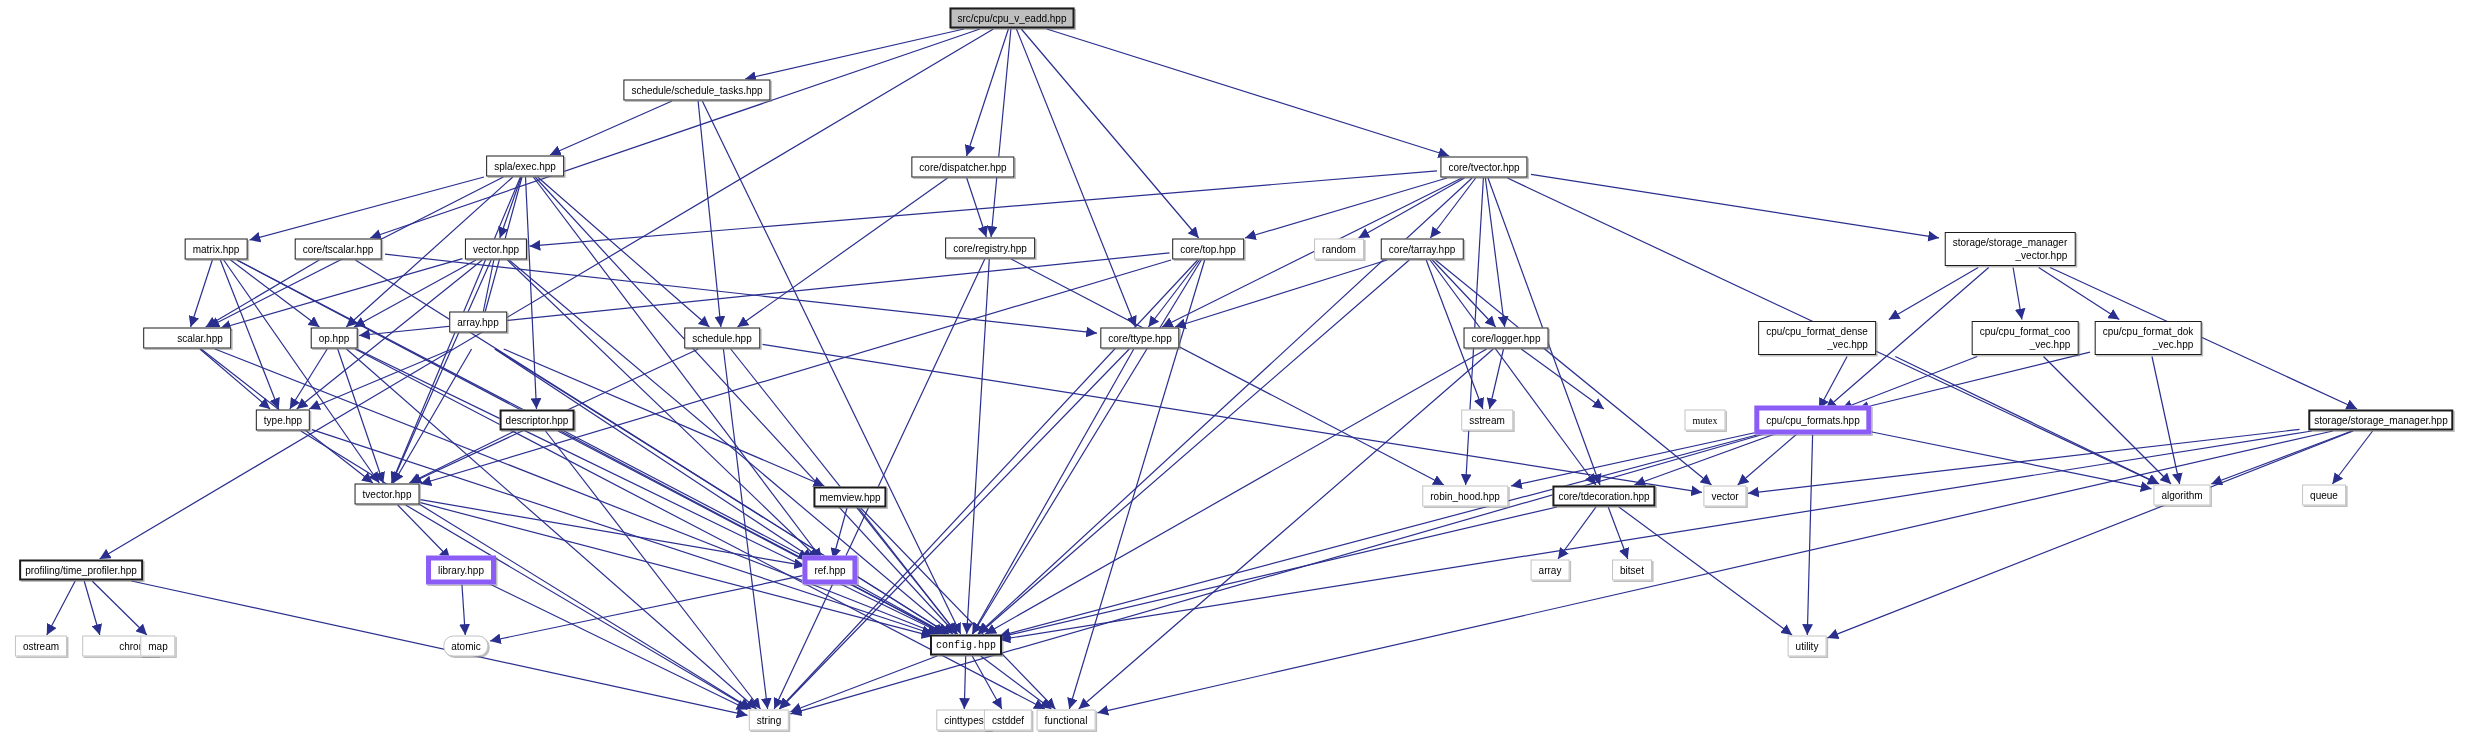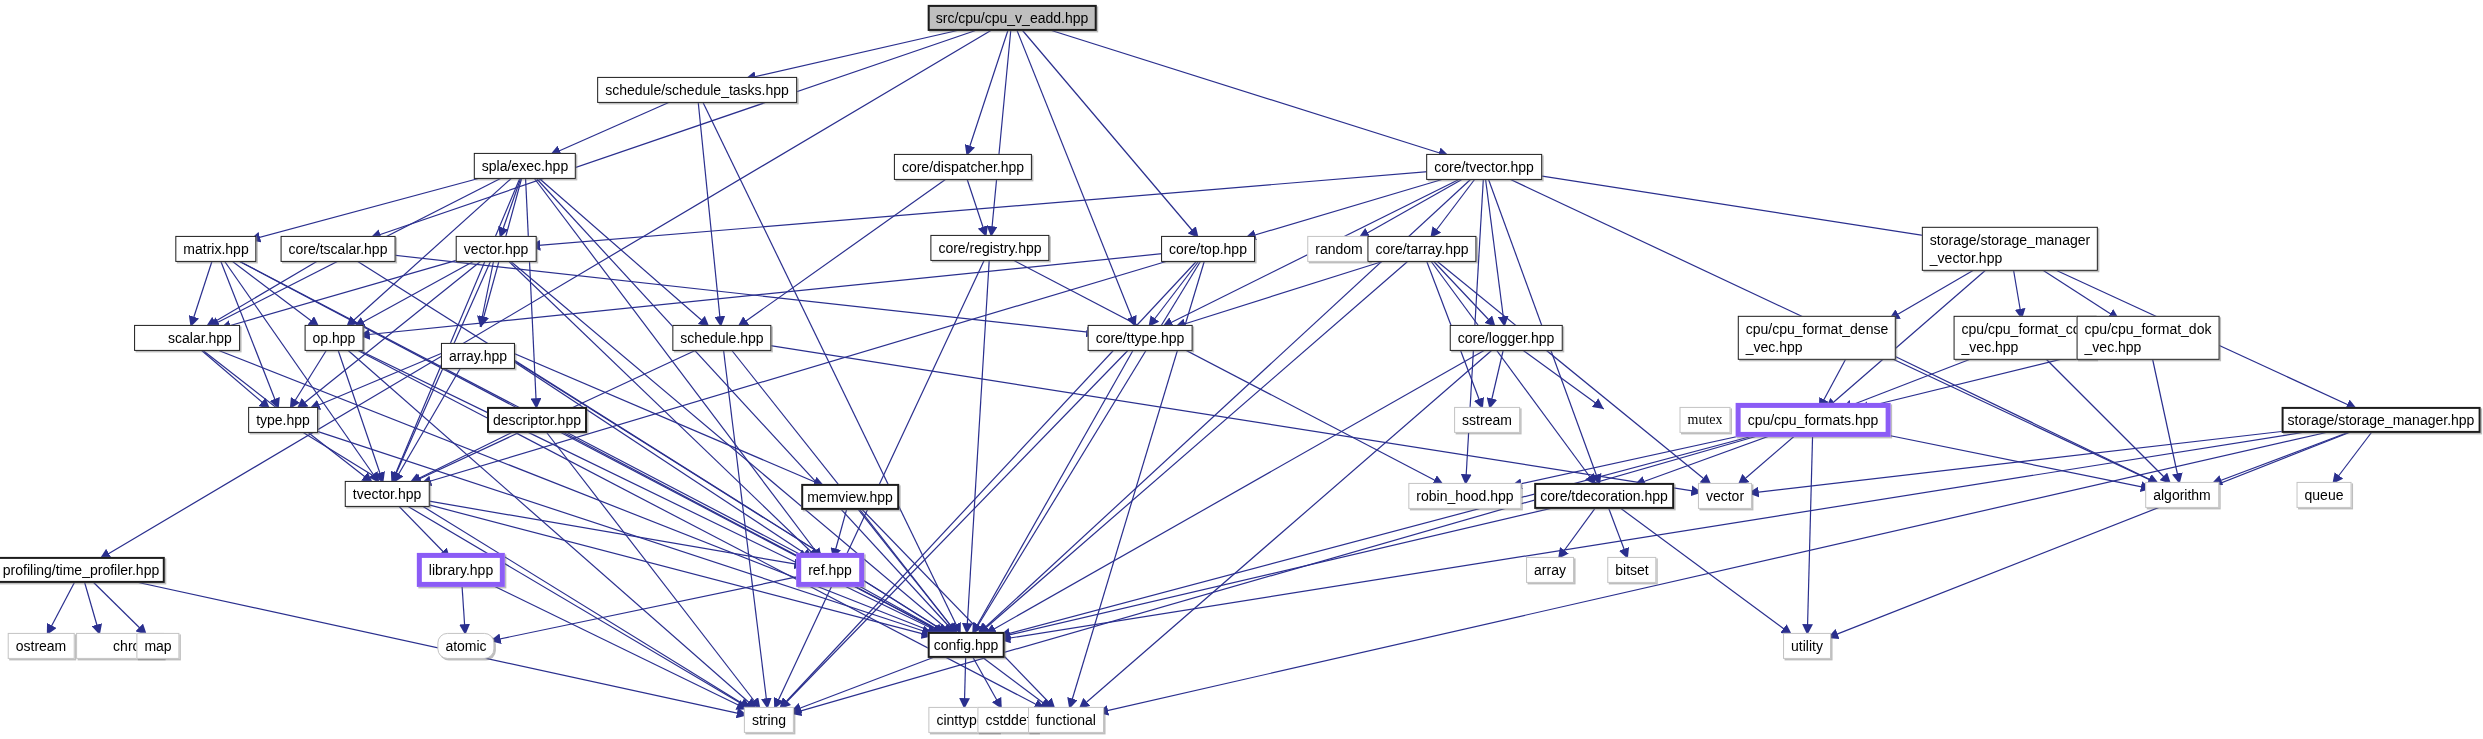--- a/index.html
+++ b/index.html
@@ -12,25 +12,25 @@
     overflow: hidden;
   }
   #edges { position: absolute; left: 0; top: 0; z-index: 1; }
   .node {
     position: absolute;
     z-index: 2;
     transform: translate(-50%, -50%);
     background: #ffffff;
     border: 1px solid #1c1c1c;
     color: #000000;
-    font-size: 14px;
+    font-size: 10px;
     line-height: 1.3;
     padding: 3px 7px;
     white-space: pre-line;
-    text-align: left;
+    text-align: right;
     box-shadow: 1.5px 1.5px 0 rgba(110,110,110,0.45);
   }
   .node.std  { border-color: #c3c3c3; }
   .node.red  { border: 5px solid #8b5cf6; }
   .node.bold { border-width: 2px; padding: 2px 4px; }
   .node.root { background: #bfbfbf; border-width: 2px; padding: 2px 6px; }
 </style>
 </head>
 <body>
 
@@ -191,21 +191,21 @@
     <div class="node hpp" style="left: 338px; top: 249px;">core/tscalar.hpp</div>
     <div class="node hpp" style="left: 496px; top: 249px;">vector.hpp</div>
     <div class="node hpp" style="left: 990px; top: 248px;">core/registry.hpp</div>
     <div class="node hpp" style="left: 1208px; top: 249px;">core/top.hpp</div>
     <div class="node std" style="left: 1339px; top: 249px;">random</div>
     <div class="node hpp" style="left: 1422px; top: 249px;">core/tarray.hpp</div>
     <div class="node hpp" style="left: 2010px; top: 249px;">storage/storage_manager
 _vector.hpp</div>
     <div class="node hpp" style="left: 187px; top: 338px; padding-left: 33px;">scalar.hpp</div>
     <div class="node hpp" style="left: 334px; top: 338px;">op.hpp</div>
-    <div class="node hpp" style="left: 478px; top: 356px;">array.hpp</div>
+    <div class="node hpp" style="left: 478px; top: 322px;">array.hpp</div>
     <div class="node hpp" style="left: 722px; top: 338px;">schedule.hpp</div>
     <div class="node hpp" style="left: 1140px; top: 338px;">core/ttype.hpp</div>
     <div class="node hpp" style="left: 1506px; top: 338px;">core/logger.hpp</div>
     <div class="node hpp" style="left: 1817px; top: 338px;">cpu/cpu_format_dense
 _vec.hpp</div>
     <div class="node hpp" style="left: 2025px; top: 338px;">cpu/cpu_format_coo
 _vec.hpp</div>
     <div class="node hpp" style="left: 2148px; top: 338px;">cpu/cpu_format_dok
 _vec.hpp</div>
     <div class="node hpp" style="left: 283px; top: 420px;">type.hpp</div>
@@ -223,19 +223,19 @@
     <div class="node std" style="left: 2324px; top: 495px;">queue</div>
     <div class="node bold" style="left: 81px; top: 570px;">profiling/time_profiler.hpp</div>
     <div class="node red" style="left: 461px; top: 570px;">library.hpp</div>
     <div class="node red" style="left: 830px; top: 570px;">ref.hpp</div>
     <div class="node std" style="left: 1550px; top: 570px;">array</div>
     <div class="node std" style="left: 1632px; top: 570px;">bitset</div>
     <div class="node std" style="left: 41px; top: 646px;">ostream</div>
     <div class="node std" style="left: 120px; top: 646px; padding-left: 36px;">chrono</div>
     <div class="node std" style="left: 158px; top: 646px;">map</div>
     <div class="node std" style="left: 466px; top: 646px; border-radius: 10px;">atomic</div>
-    <div class="node bold" style="left: 966px; top: 645px;">config.hpp</div>
+    <div class="node bold" style="left: 966px; top: 645px; font-family: Liberation Mono, monospace;">config.hpp</div>
     <div class="node std" style="left: 1807px; top: 646px;">utility</div>
     <div class="node std" style="left: 769px; top: 720px;">string</div>
     <div class="node std" style="left: 964px; top: 720px;">cinttypes</div>
     <div class="node std" style="left: 1008px; top: 720px;">cstddef</div>
     <div class="node std" style="left: 1066px; top: 720px;">functional</div>
   </div>
 
 </body></html>

